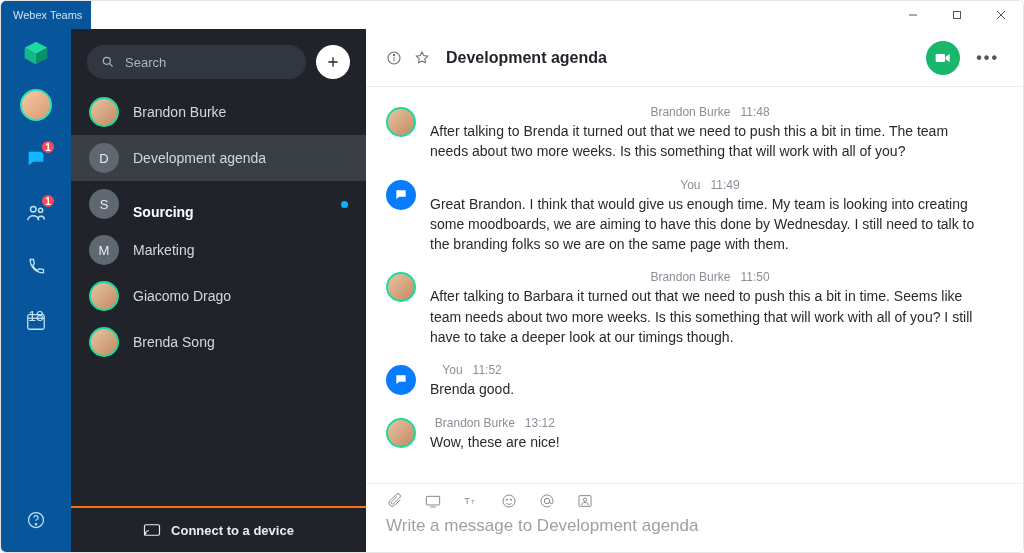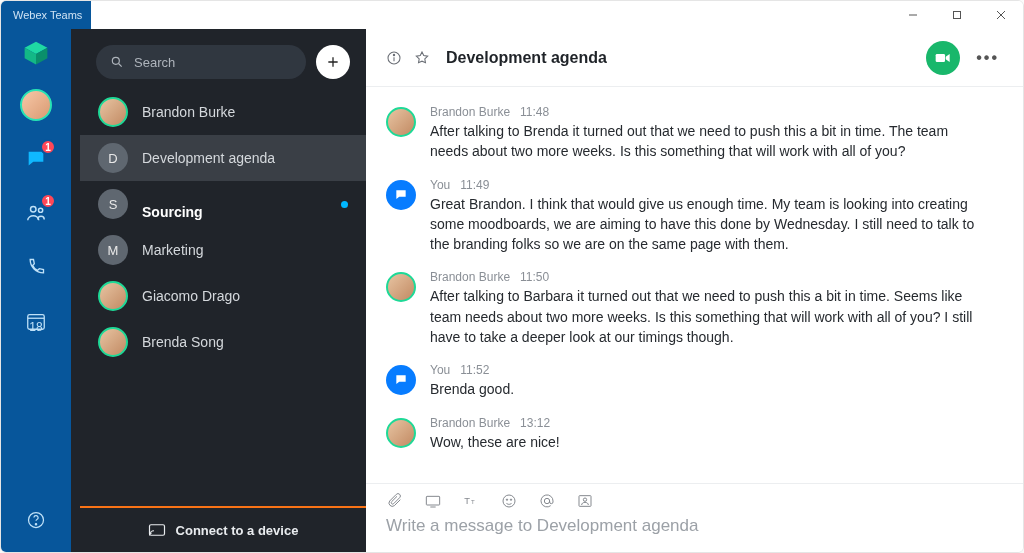--- a/index.html
+++ b/index.html
@@ -18,21 +18,21 @@
 
   
   .rail { width: 70px; background: #07569b; display: flex; flex-direction: column; align-items: center; padding-top: 10px; gap: 22px; position: relative; }
   .rail .logo { width: 28px; height: 28px; }
   .rail-item { width: 32px; height: 32px; position: relative; display: flex; align-items: center; justify-content: center; color: #e7f1fa; }
   .rail-avatar { width: 32px; height: 32px; border-radius: 50%; border: 2px solid #27e3b5; background: linear-gradient(135deg,#f7c8a8,#d99a72); }
   .badge { position: absolute; top: -4px; right: -4px; width: 16px; height: 16px; border-radius: 50%; background: #ff4757; color: #fff; font-size: 10px; font-weight: bold; display: flex; align-items: center; justify-content: center; border: 2px solid #07569b; }
   .rail-bottom { margin-top: auto; margin-bottom: 16px; }
 
   
-  .spaces { width: 295px; background: #20242a; display: flex; flex-direction: column; padding-left: 9px; }
+  .spaces { width: 295px; background: #20242a; display: flex; flex-direction: column; }
   .spaces-top { display: flex; align-items: center; gap: 10px; padding: 16px 16px 10px 16px; }
   .search { flex: 1; height: 34px; background: #303740; border-radius: 17px; display: flex; align-items: center; padding: 0 14px; color: #aeb4bb; gap: 10px; font-size: 13px; }
   .addbtn { width: 34px; height: 34px; border-radius: 50%; background: #fff; display: flex; align-items: center; justify-content: center; color: #222; }
   .space-list { flex: 1; overflow: auto; }
   .space { display: flex; align-items: center; gap: 14px; height: 46px; padding: 0 18px; color: #d4d8dc; font-size: 14px; cursor: pointer; position: relative; }
   .space.active { background: #3a3f46; }
   .space .sname { flex: 1; white-space: nowrap; overflow: hidden; text-overflow: ellipsis; }
   .space.bold .sname { font-weight: 600; color: #fff; margin-top: 16px; }
   .space .dot { width: 7px; height: 7px; border-radius: 50%; background: #00b7ff; }
   .sp-avatar { width: 30px; height: 30px; border-radius: 50%; display: flex; align-items: center; justify-content: center; font-size: 13px; color: #e8e8e8; }
@@ -47,21 +47,21 @@
   .mh-spacer { flex: 1; }
   .call-btn { width: 34px; height: 34px; border-radius: 50%; background: #19b76b; display: flex; align-items: center; justify-content: center; color: #fff; }
   .mh-ico { color: #6b6f76; display: flex; align-items: center; }
   .mh-more { color: #555; letter-spacing: 2px; font-weight: bold; padding: 0 4px; }
 
   .messages { flex: 1; overflow: auto; padding: 18px 28px 4px 20px; }
   .msg { display: flex; gap: 14px; margin-bottom: 16px; }
   .msg .av { width: 30px; height: 30px; border-radius: 50%; flex-shrink: 0; margin-top: 2px; }
   .msg .av.person { border: 2px solid #1ed997; background: linear-gradient(135deg,#e7c4a2,#c28a63); }
   .msg .av.you { background: #077cff; display: flex; align-items: center; justify-content: center; }
-  .msg .meta { font-size: 12px; color: #8a8f96; margin-bottom: 2px; }
+  .msg .meta { font-size: 12px; color: #8a8f96; margin-bottom: 2px; text-align: center; }
   .msg .meta .who { margin-right: 10px; }
   .msg .text { font-size: 14px; color: #262a2f; line-height: 1.45; max-width: 560px; }
 
   .composer-bar { border-top: 1px solid #eceef0; }
   .comp-icons { display: flex; gap: 20px; padding: 8px 20px 0 20px; color: #85898f; }
   .comp-icons > div { width: 18px; height: 18px; display: flex; align-items: center; justify-content: center; }
   .composer { padding: 6px 20px 16px 20px; color: #9ca1a7; font-size: 17px; }
 
   svg { display: block; }
 </style>
@@ -122,21 +122,21 @@
       <div class="rail-item">
         <svg width="20" height="20" viewBox="0 0 24 24" fill="none" stroke="#bfe1f8" stroke-width="1.6">
             <path d="M5 3c0 9 7 16 16 16l0-4-5-1-2 2c-3-1-5-3-6-6l2-2-1-5H5z"></path>
           </svg>
       </div>
       <div class="rail-item">
         <svg width="22" height="22" viewBox="0 0 24 24" fill="none" stroke="#bfe1f8" stroke-width="1.4">
             <rect x="3" y="5" width="18" height="16" rx="2"></rect>
             <line x1="3" y1="9" x2="21" y2="9"></line>
           </svg>
-        <span style="position:absolute;top:15px;font-size:12px;color:#bfe1f8">18</span>
+        <span style="position:absolute;top:3px;font-size:14px;color:#bfe1f8">18</span>
       </div>
       <div class="rail-item rail-bottom">
         <svg width="20" height="20" viewBox="0 0 24 24" fill="none" stroke="#bfe1f8" stroke-width="1.5">
             <circle cx="12" cy="12" r="9"></circle>
             <path d="M9.5 9a2.5 2.5 0 015 .5c0 1.5-2.5 2-2.5 3.5"></path>
             <circle cx="12" cy="17" r="0.8" fill="#bfe1f8"></circle>
           </svg>
       </div>
     </div>
 

